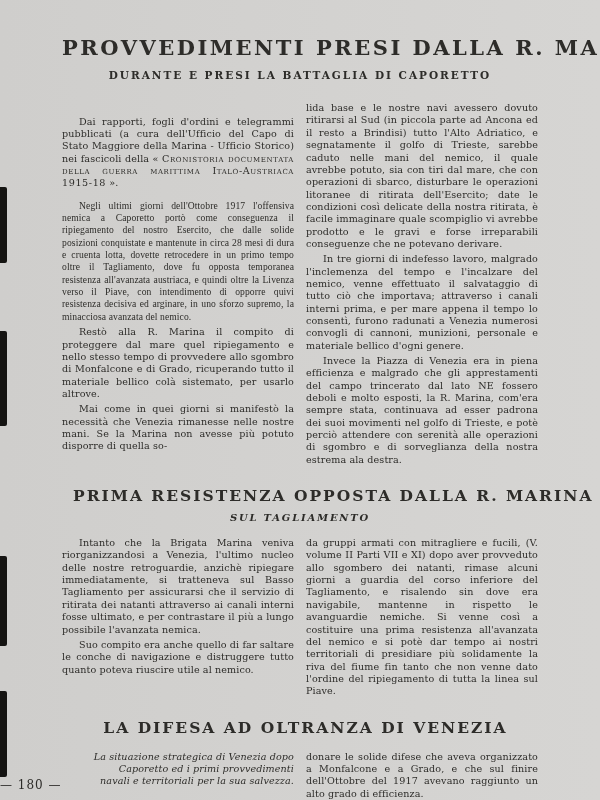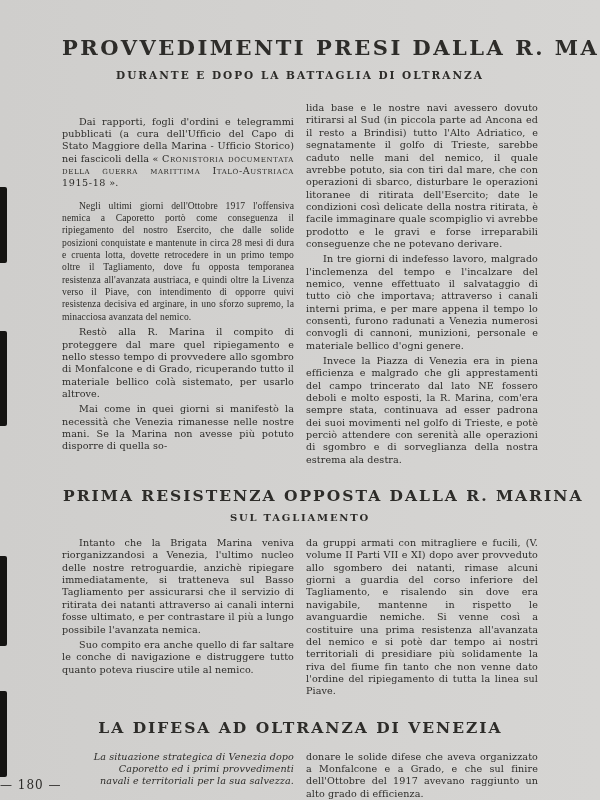--- a/index.html
+++ b/index.html
@@ -22,25 +22,25 @@
     letter-spacing:2px; margin-top:9px;
   }
   .cols { display:flex; gap:12px; }
   .cols.intro { margin-top:21px;align-items:center; }
   .col { flex:1 1 0; text-align:justify; font-size:9.6px; line-height:12.35px; letter-spacing:0.1px; }
   .col p { margin:0 0 3px 0; text-indent:17px; }
   .col p.gap-before { margin-top:10px;font-family:Liberation Serif, serif; }
   .sc { font-variant:small-caps; letter-spacing:0.6px; }
   .section-heading {
     font-size:15.5px; font-weight:bold; text-align:center;
-    letter-spacing:2px; margin:17px 0 0 1px; white-space:nowrap;
+    letter-spacing:2px; margin:17px 0 0 11px; white-space:nowrap;
   }
   .section-subheading {
     font-size:10px; font-weight:bold; text-align:center;
-    letter-spacing:1.8px; margin:7px 0 0 0;
+    letter-spacing:1.8px; margin:7px 0 0 0;font-style:italic;
   }
   .cols.body { margin-top:14px; }
   .lead-italic {
     font-style:italic; text-align:right;
     padding-left:24px; text-indent:-16px !important;
     line-height:12px; margin-bottom:10px !important;
   }
   .footer {
     position:absolute; left:0; right:0; bottom:8px;
     font-size:12px; letter-spacing:1px;
@@ -60,21 +60,21 @@
 <div class="page">
 
   <div class="binding-mark" id="mark1"></div>
   <div class="binding-mark" id="mark2"></div>
   <div class="binding-mark" id="mark3"></div>
   <div class="binding-mark" id="mark4"></div>
 
   <div class="content">
 
     <h1 class="title">PROVVEDIMENTI PRESI DALLA R. MARINA</h1>
-    <div class="subtitle">DURANTE E DOPO LA BATTAGLIA DI OLTRANZA</div>
+    <div class="subtitle">DURANTE E PRESI LA BATTAGLIA DI CAPORETTO</div>
 
     <div class="cols intro">
       <div class="col">
         <p><span>Dai rapporti, fogli d'ordini e telegrammi pubblicati (a cura dell'Ufficio del Capo di Stato Maggiore della Marina - Ufficio Storico) nei fascicoli della « </span><span class="sc">Cronistoria documentata della guerra marittima Italo-Austriaca 1915-18</span><span> ».</span></p>
         <p class="gap-before">Negli ultimi giorni dell'Ottobre 1917 l'offensiva nemica a Caporetto portò come conseguenza il ripiegamento del nostro Esercito, che dalle solide posizioni conquistate e mantenute in circa 28 mesi di dura e cruenta lotta, dovette retrocedere in un primo tempo oltre il Tagliamento, dove fu opposta temporanea resistenza all'avanzata austriaca, e quindi oltre la Livenza verso il Piave, con intendimento di opporre quivi resistenza decisiva ed arginare, in uno sforzo supremo, la minacciosa avanzata del nemico.</p>
         <p>Restò alla R. Marina il compito di proteggere dal mare quel ripiegamento e nello stesso tempo di provvedere allo sgombro di Monfalcone e di Grado, ricuperando tutto il materiale bellico colà sistemato, per usarlo altrove.</p>
         <p>Mai come in quei giorni si manifestò la necessità che Venezia rimanesse nelle nostre mani. Se la Marina non avesse più potuto disporre di quella so-</p>
       </div>
       <div class="col">
         <p style="text-indent:0">lida base e le nostre navi avessero dovuto ritirarsi al Sud (in piccola parte ad Ancona ed il resto a Brindisi) tutto l'Alto Adriatico, e segnatamente il golfo di Trieste, sarebbe caduto nelle mani del nemico, il quale avrebbe potuto, sia con tiri dal mare, che con operazioni di sbarco, disturbare le operazioni litoranee di ritirata dell'Esercito; date le condizioni così delicate della nostra ritirata, è facile immaginare quale scompiglio vi avrebbe prodotto e le gravi e forse irreparabili conseguenze che ne potevano derivare.</p>

